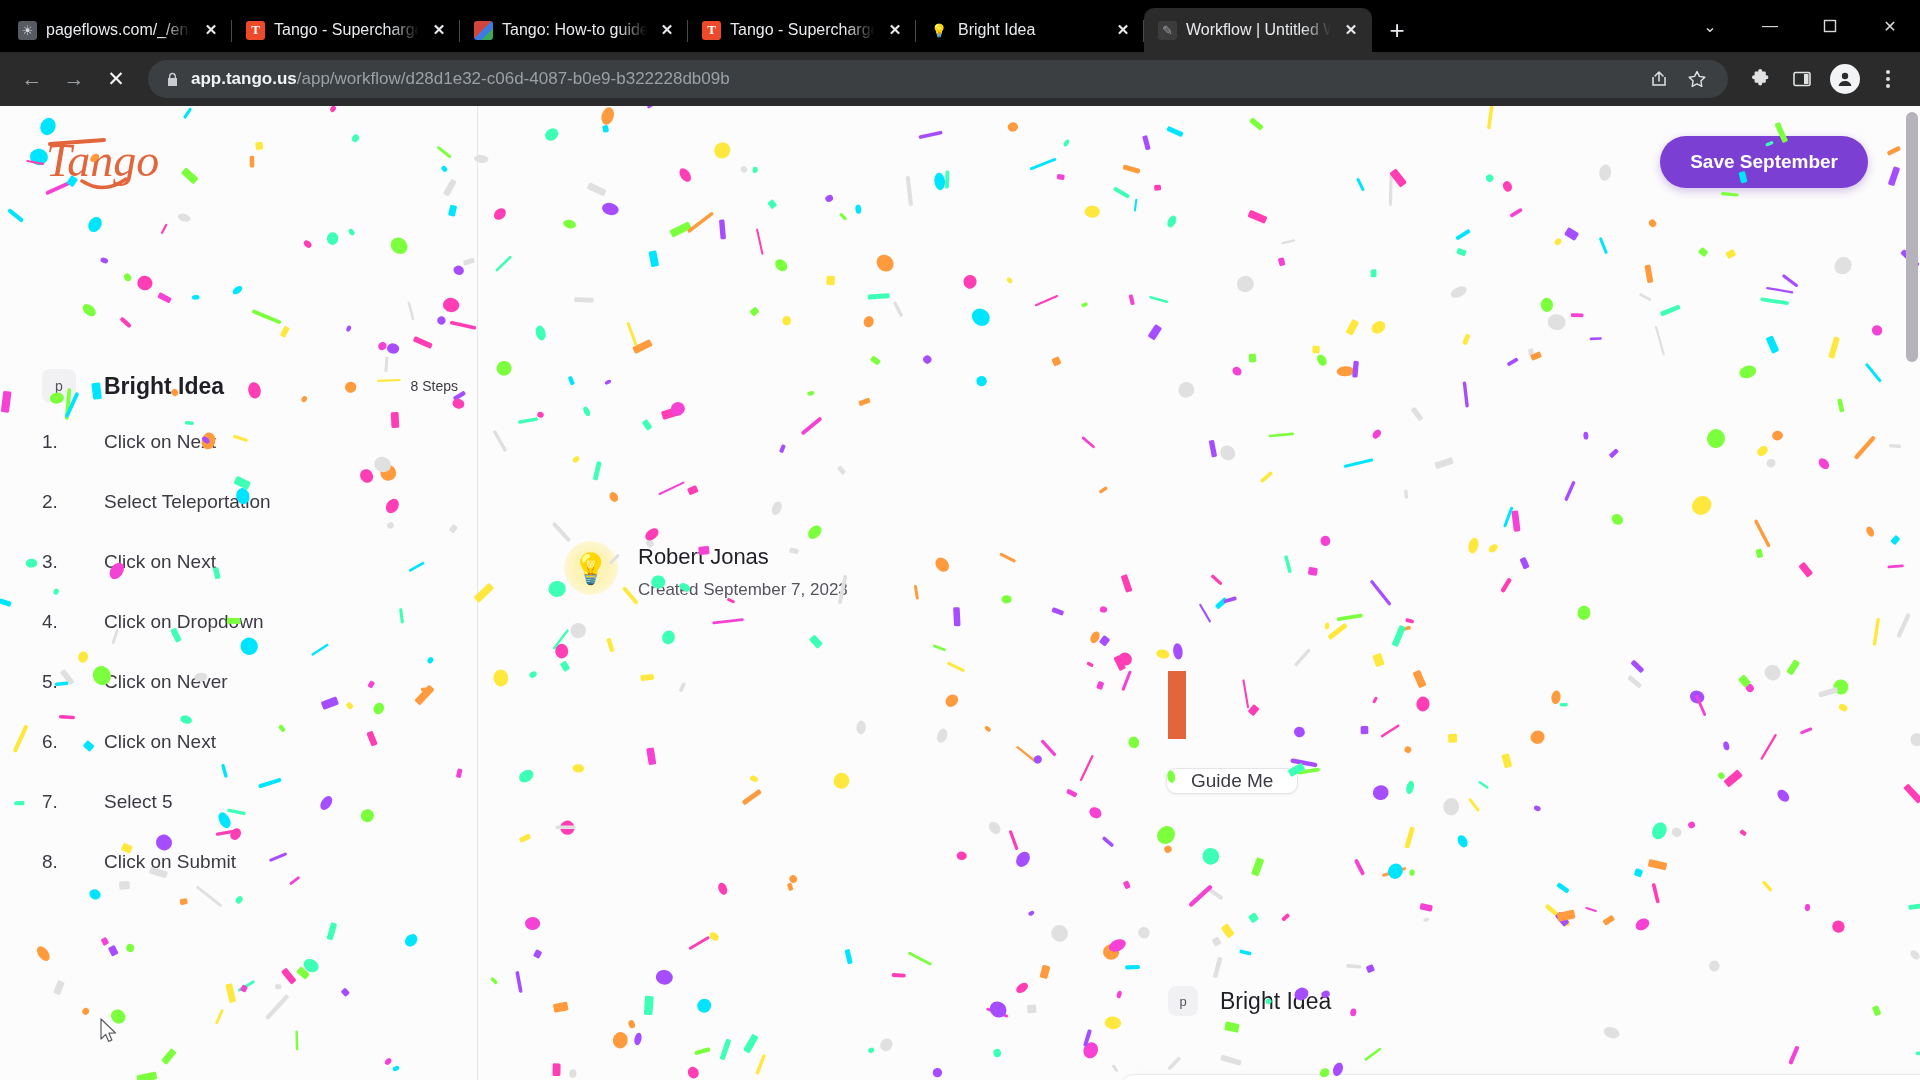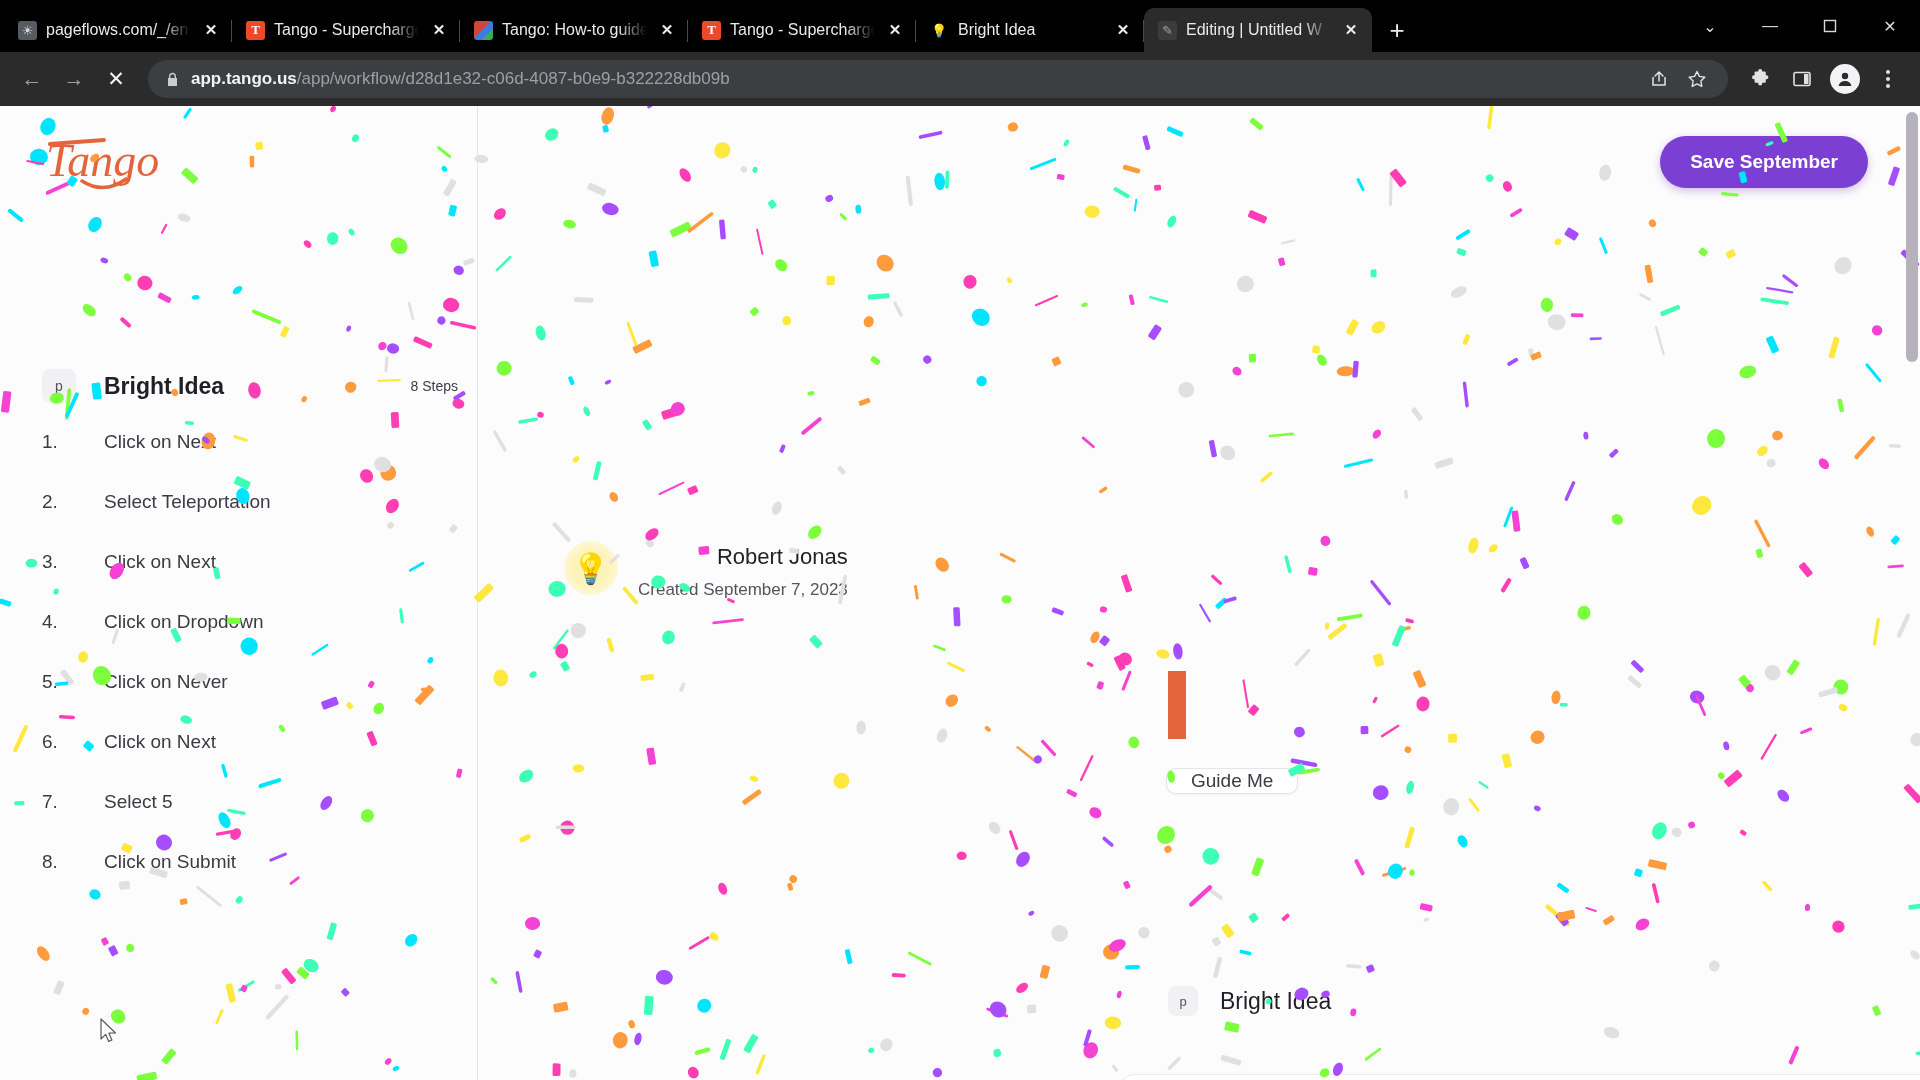--- a/index.html
+++ b/index.html
@@ -139,21 +139,21 @@
     padding: 15px 30px; border-radius: 28px;
     box-shadow: 0 3px 10px rgba(90,40,160,.28); cursor: pointer;
   }
 
   .author { position: absolute; left: 86px; top: 435px; display: flex; align-items: flex-start; gap: 20px; }
   .author-avatar {
     width: 54px; height: 54px; border-radius: 50%;
     background: radial-gradient(circle at 50% 50%, #fdf3b8 0%, #fdf3b8 45%, #fdf7d4 70%, rgba(253,247,212,0) 100%);
     display: flex; align-items: center; justify-content: center; font-size: 30px;
   }
-  .author-name { font-size: 22px; color: #211f26; margin-top: 3px; text-align: right; }
+  .author-name { font-size: 22px; color: #211f26; margin-top: 3px; }
   .author-date { font-size: 17px; color: #55525c; margin-top: 10px; }
 
   .orange-bar {
     position: absolute; left: 690px; top: 565px; width: 18px; height: 68px;
     background: #e2653c;
   }
   .guide-btn {
     position: absolute; left: 688px; top: 662px;
     background: #ffffff; border: 1px solid #e6e4e8; border-radius: 10px;
     padding: 1px 24px; font-size: 19px; color: #3c3a42;
@@ -214,21 +214,21 @@
       </div>
 
       <div class="tab">
         <span class="favicon fav-bulb ic">💡</span>
         <span class="tab-title">Bright Idea</span>
         <span class="tab-close">✕</span>
       </div>
 
       <div class="tab active">
         <span class="favicon fav-edit ic">✎</span>
-        <span class="tab-title">Editing | Untitled W</span>
+        <span class="tab-title">Workflow | Untitled W</span>
         <span class="tab-close">✕</span>
       </div>
 
       <div class="newtab">+</div>
     </div>
 
     <div class="wincontrols">
       <div class="wc wc-chevron">⌄</div>
       <div class="wc">—</div>
       <div class="wc">

